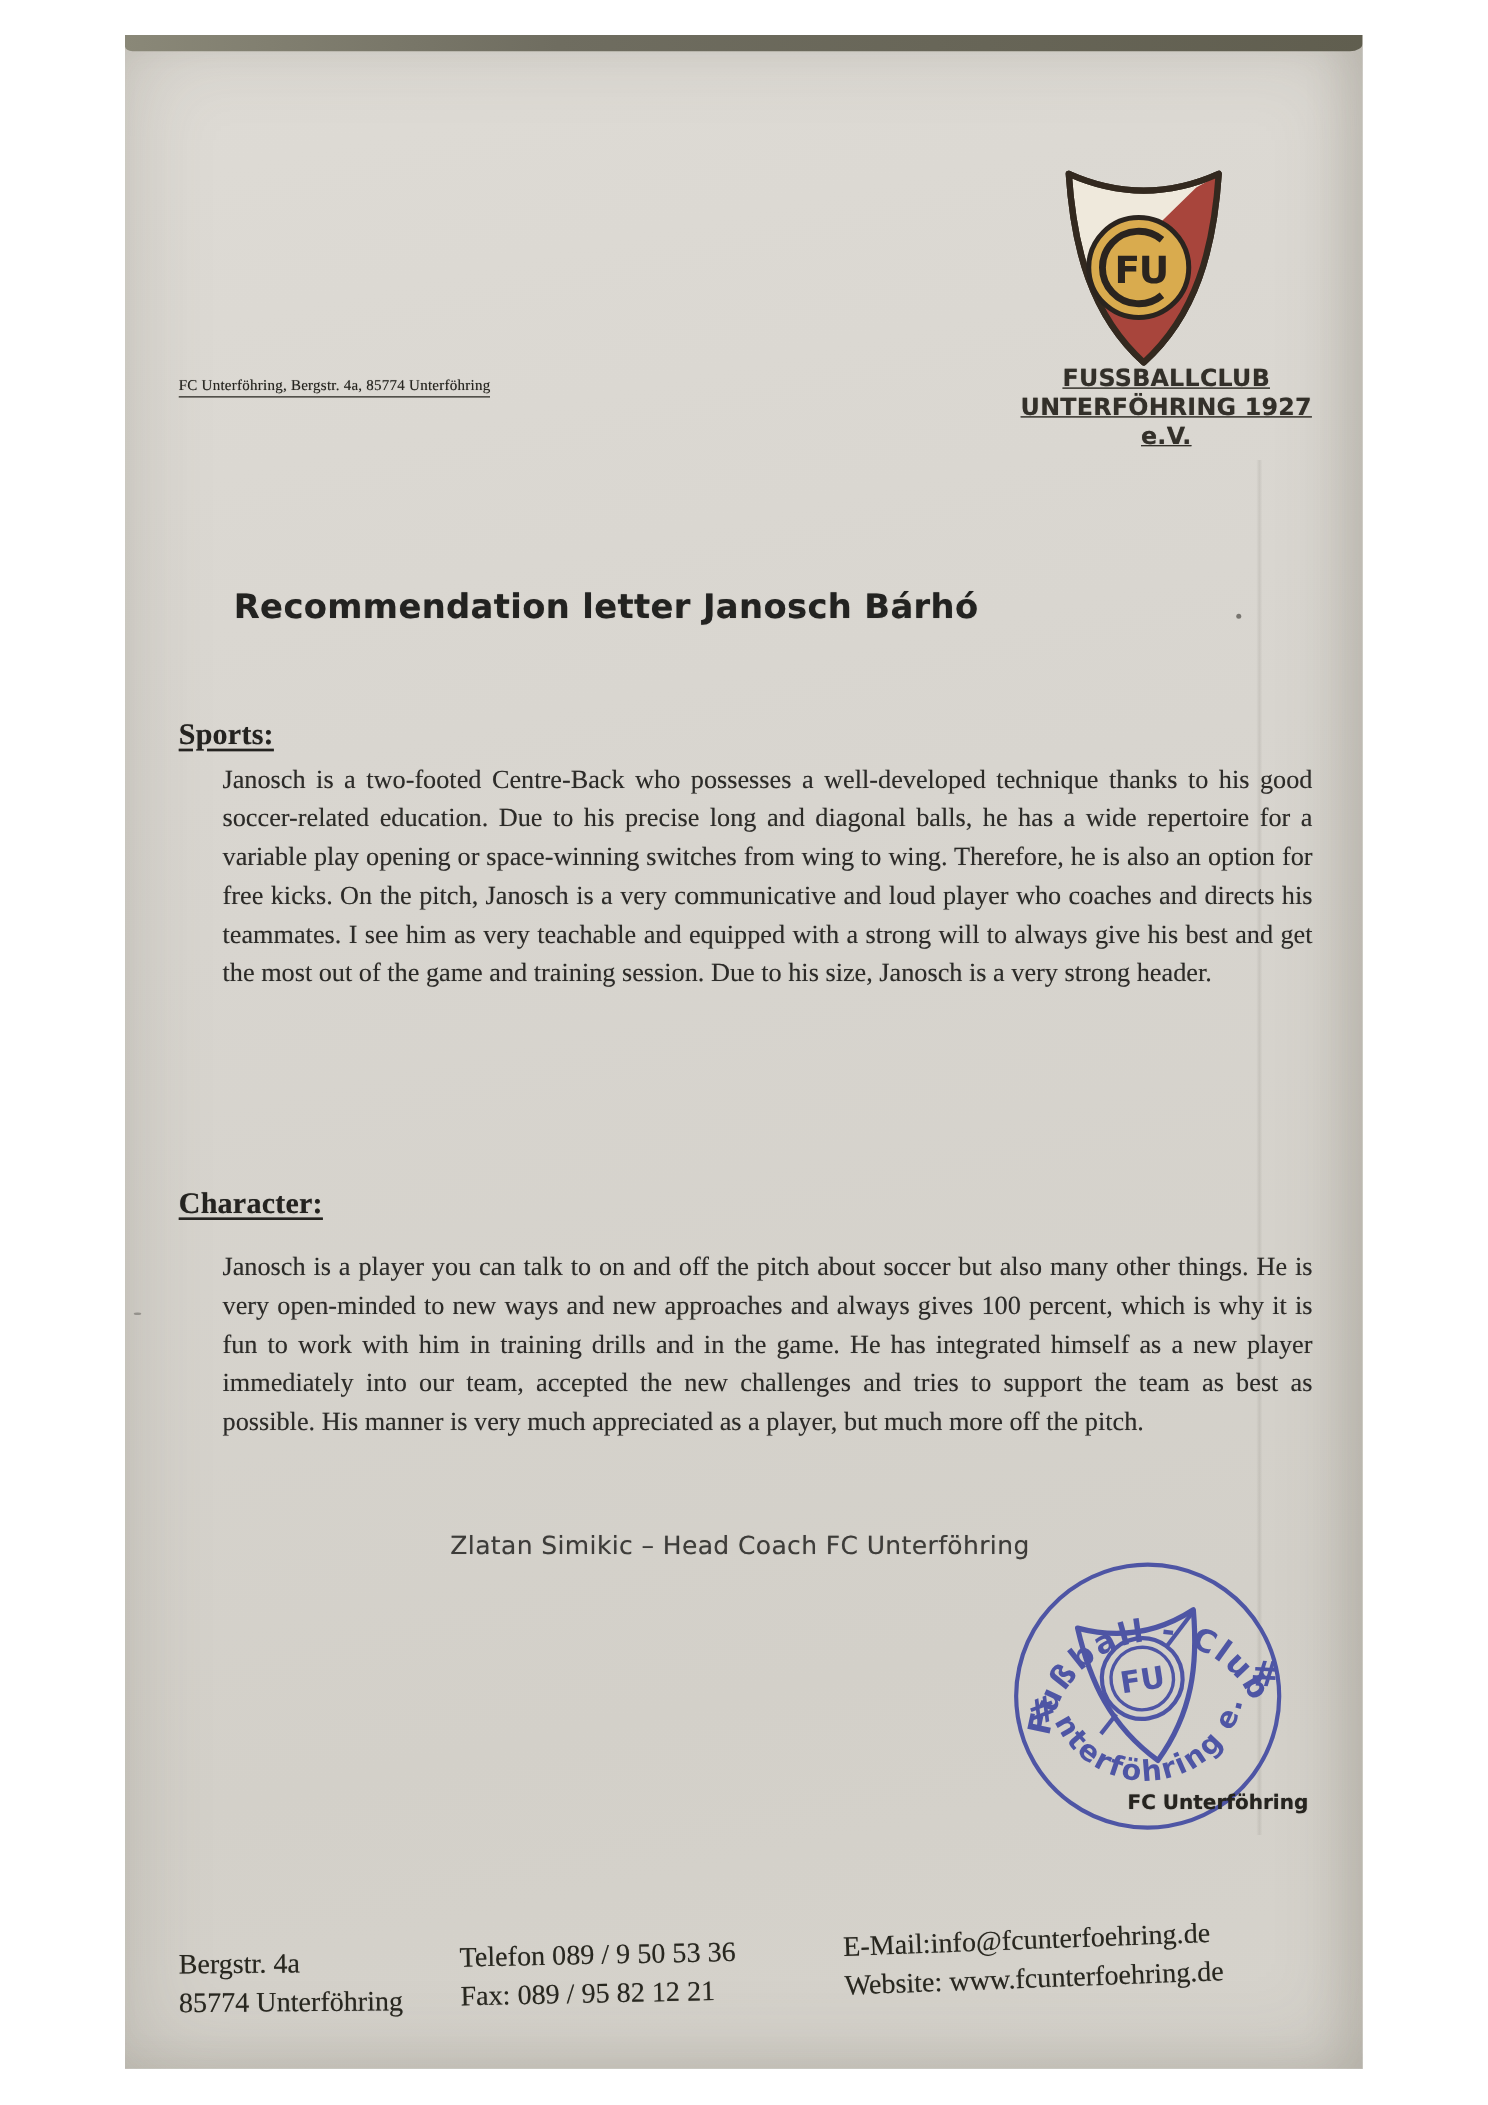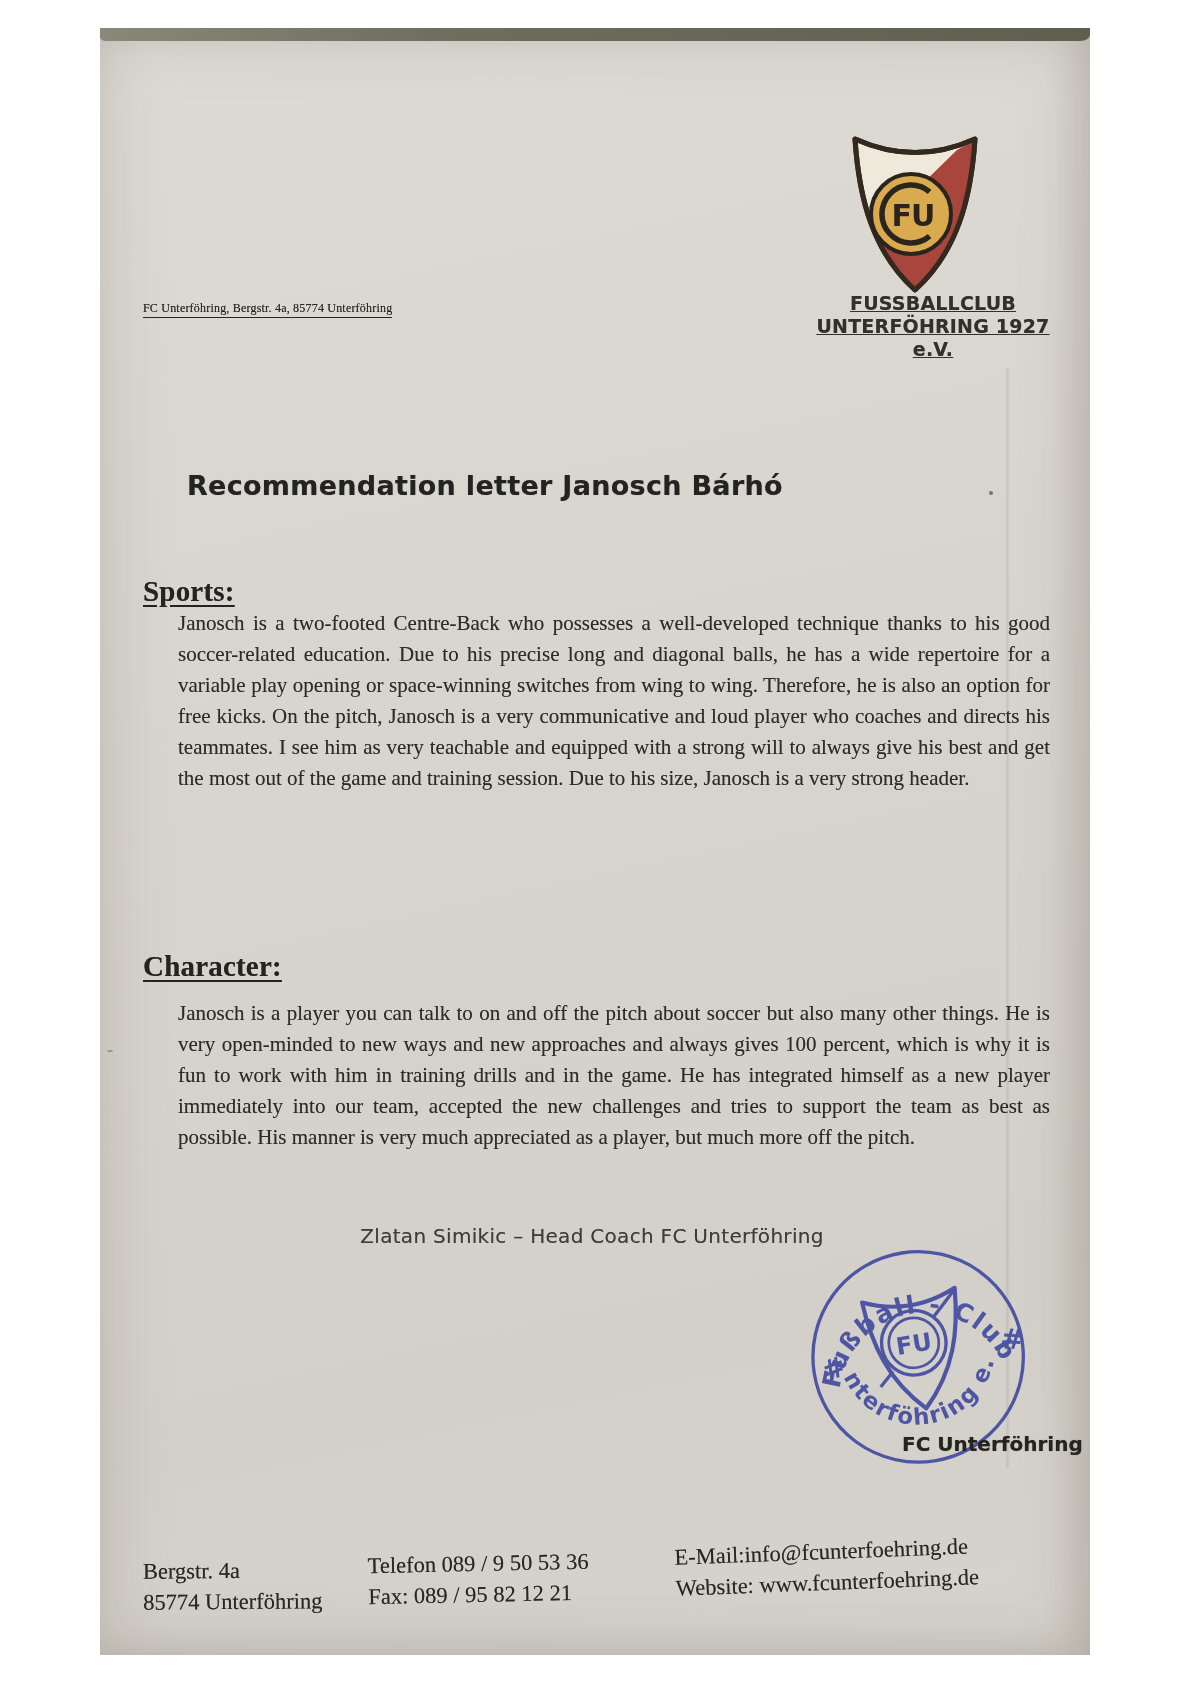--- a/index.html
+++ b/index.html
@@ -36,39 +36,39 @@
     text-decoration:underline;
   }
   .doc-title{
     position:absolute;left:43px;top:442px;
     font-family:"DejaVu Sans","Liberation Sans",sans-serif;font-weight:bold;
     font-size:27px;color:#232321;letter-spacing:0.3px;
     text-shadow:0 0 0.7px rgba(0,0,0,0.4);
     margin-left:44px;
   }
   .section-heading{
-    font-family:"Liberation Serif",serif;font-weight:bold;font-size:29px;color:#242320;
+    font-family:"Liberation Serif",serif;font-weight:bold;font-size:24px;color:#242320;
     text-decoration:underline;text-underline-offset:4px;letter-spacing:0.2px;
     text-shadow:0 0 0.6px rgba(0,0,0,0.45);
     text-align:center;
   }
   .para{
     font-family:"Liberation Serif",serif;font-size:21px;line-height:31px;color:#2c2b28;
     text-align:justify;width:872px;text-shadow:0 0 0.6px rgba(0,0,0,0.35);margin-left:35px;
   }
   .pos{position:absolute;}
   .signature{
     position:absolute;left:43px;top:1196px;width:898px;text-align:center;
     font-family:"DejaVu Sans","Liberation Sans",sans-serif;font-size:20px;color:#3d3c39;
     letter-spacing:0.3px;text-shadow:0 0 0.6px rgba(40,40,40,0.4);
   }
   .typed-name{
     position:absolute;left:802px;top:1404px;
     font-family:"DejaVu Sans","Liberation Sans",sans-serif;font-weight:600;
-    font-size:20px;color:#26241f;text-shadow:0 0 0.8px rgba(0,0,0,0.5);
+    font-size:16px;color:#26241f;text-shadow:0 0 0.8px rgba(0,0,0,0.5);
   }
   .stamp-wrap{position:absolute;left:698px;top:1206px;width:240px;height:244px;transform:rotate(-9deg);opacity:0.88;}
   .footer-col{font-size:22.5px;line-height:31px;color:#28271f;text-shadow:0 0 0.6px rgba(0,0,0,0.4);}
   .speck{position:absolute;background:rgba(40,38,32,0.55);border-radius:50%;}
   .logo-wrap{position:absolute;left:745px;top:96px;width:140px;height:172px;}
 </style>
 </head>
 <body>
 
 <div class="photo">

